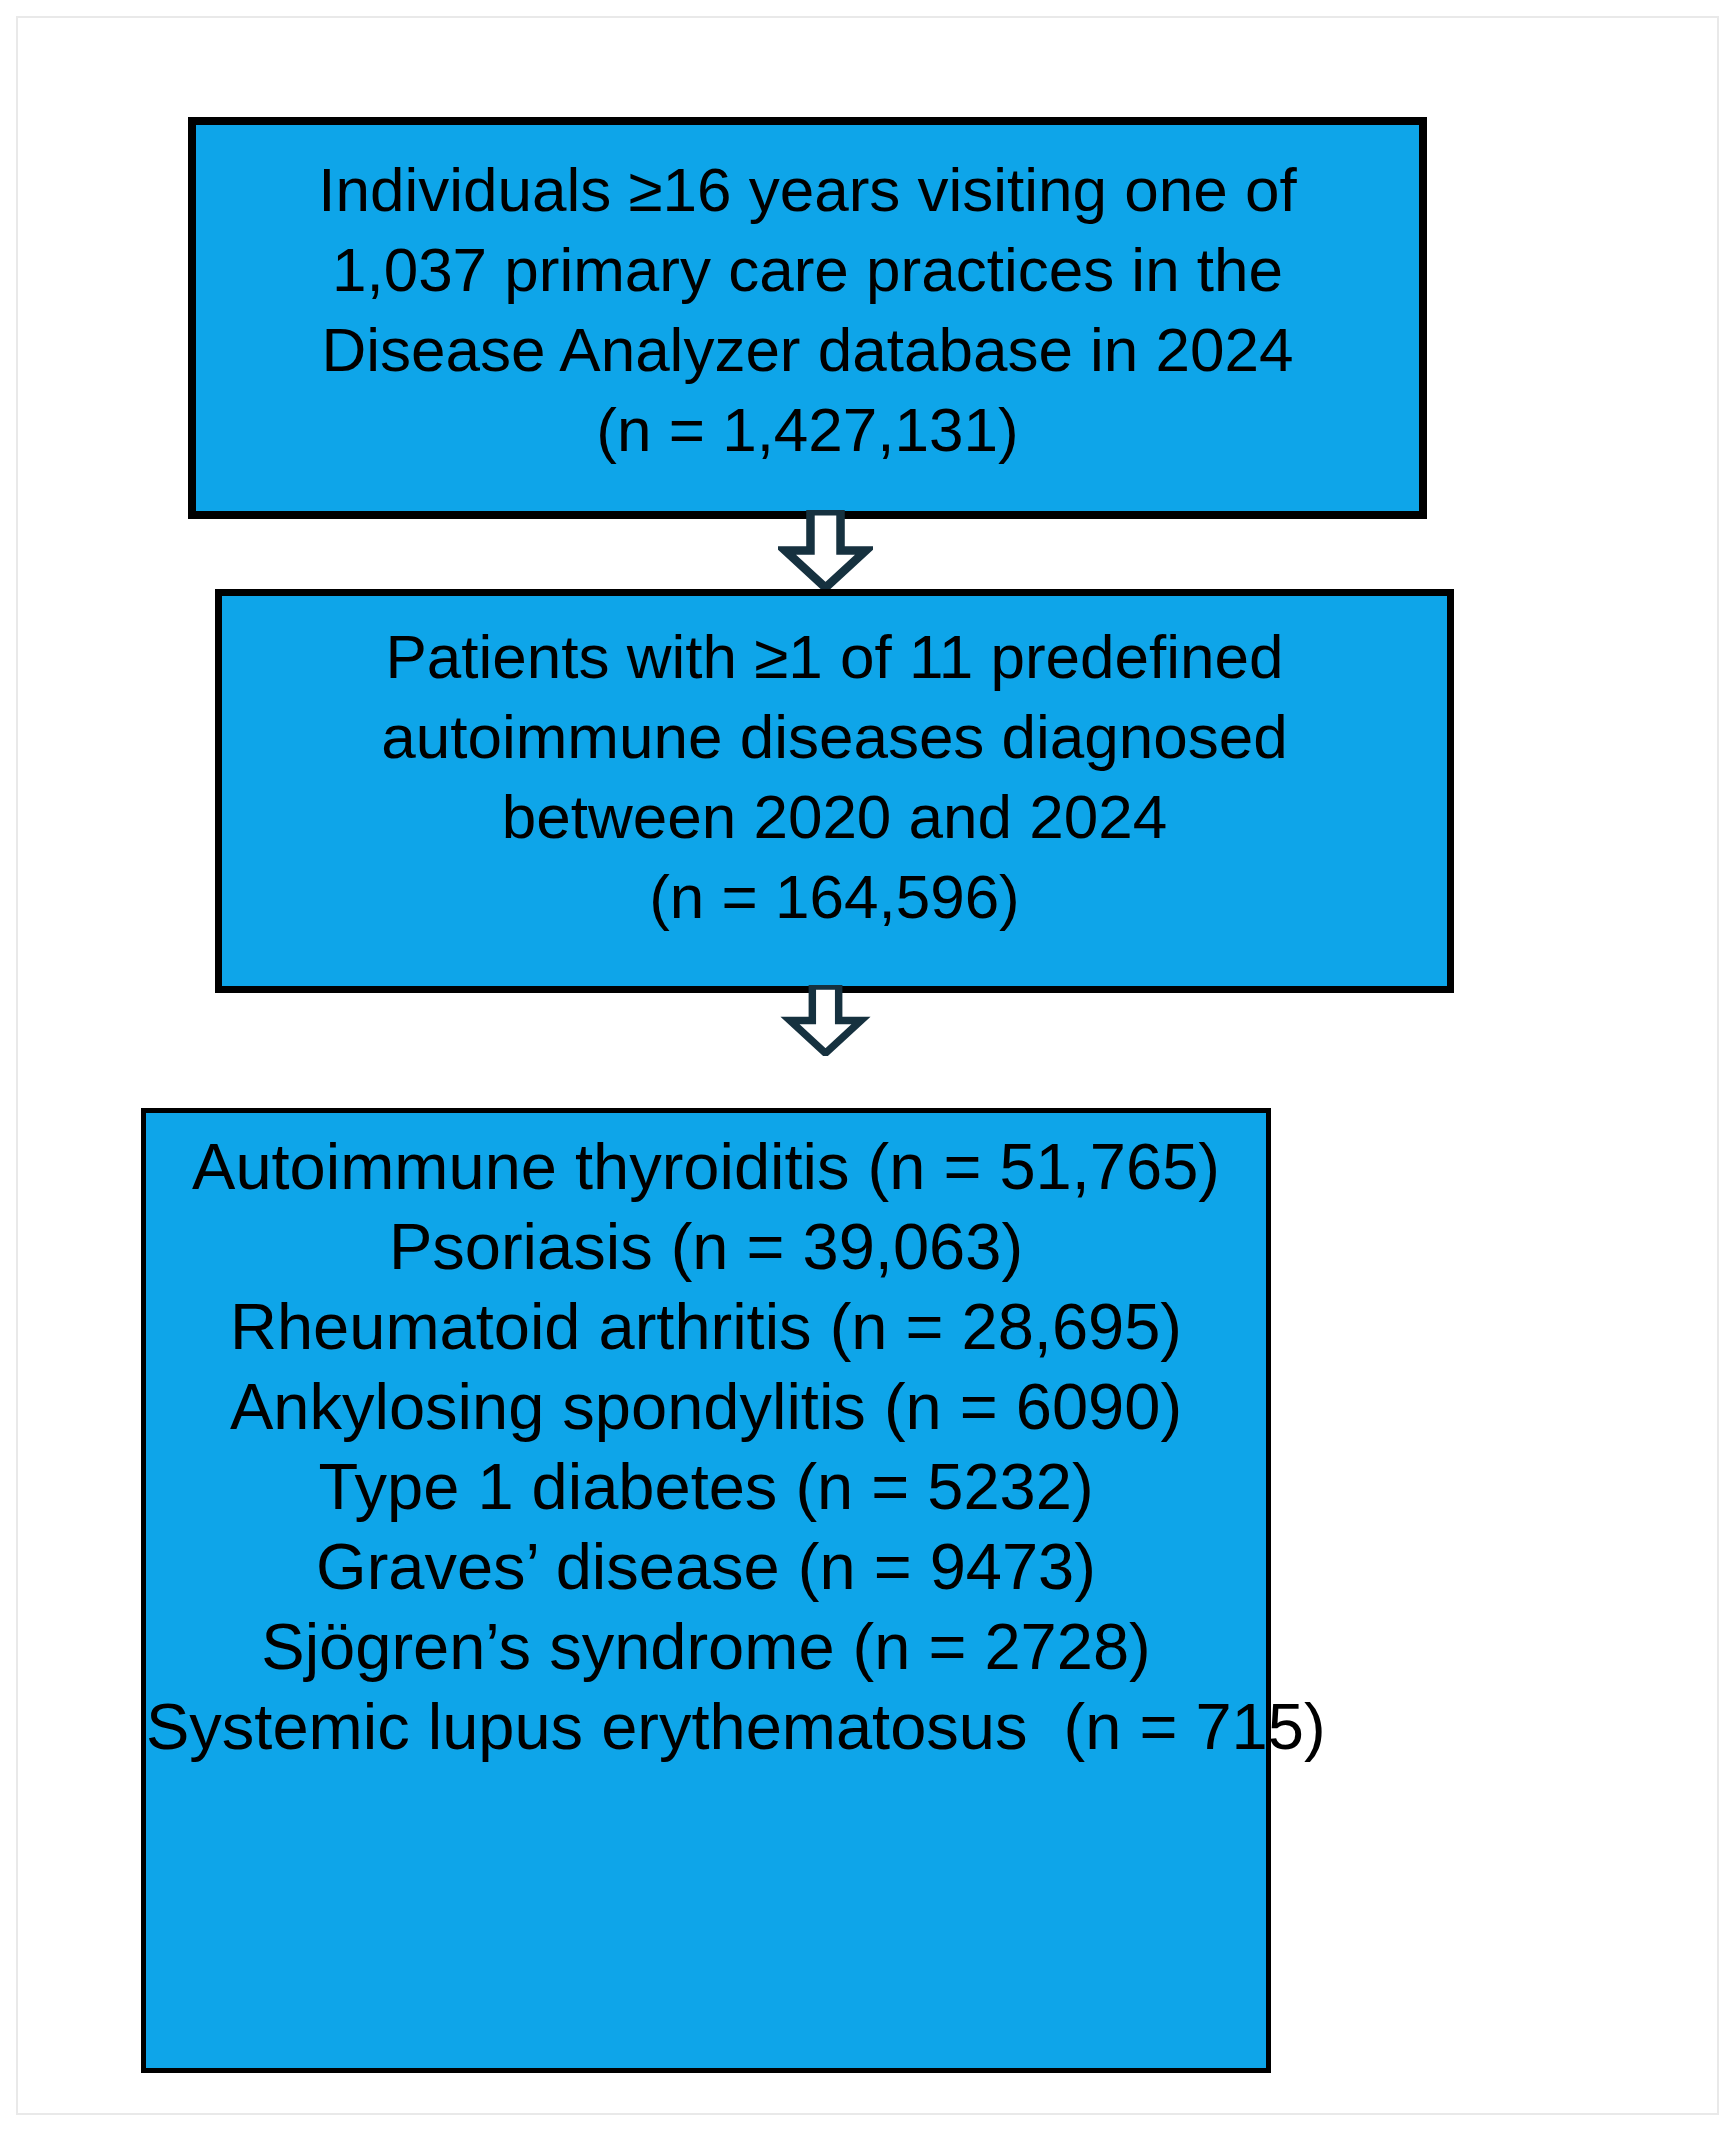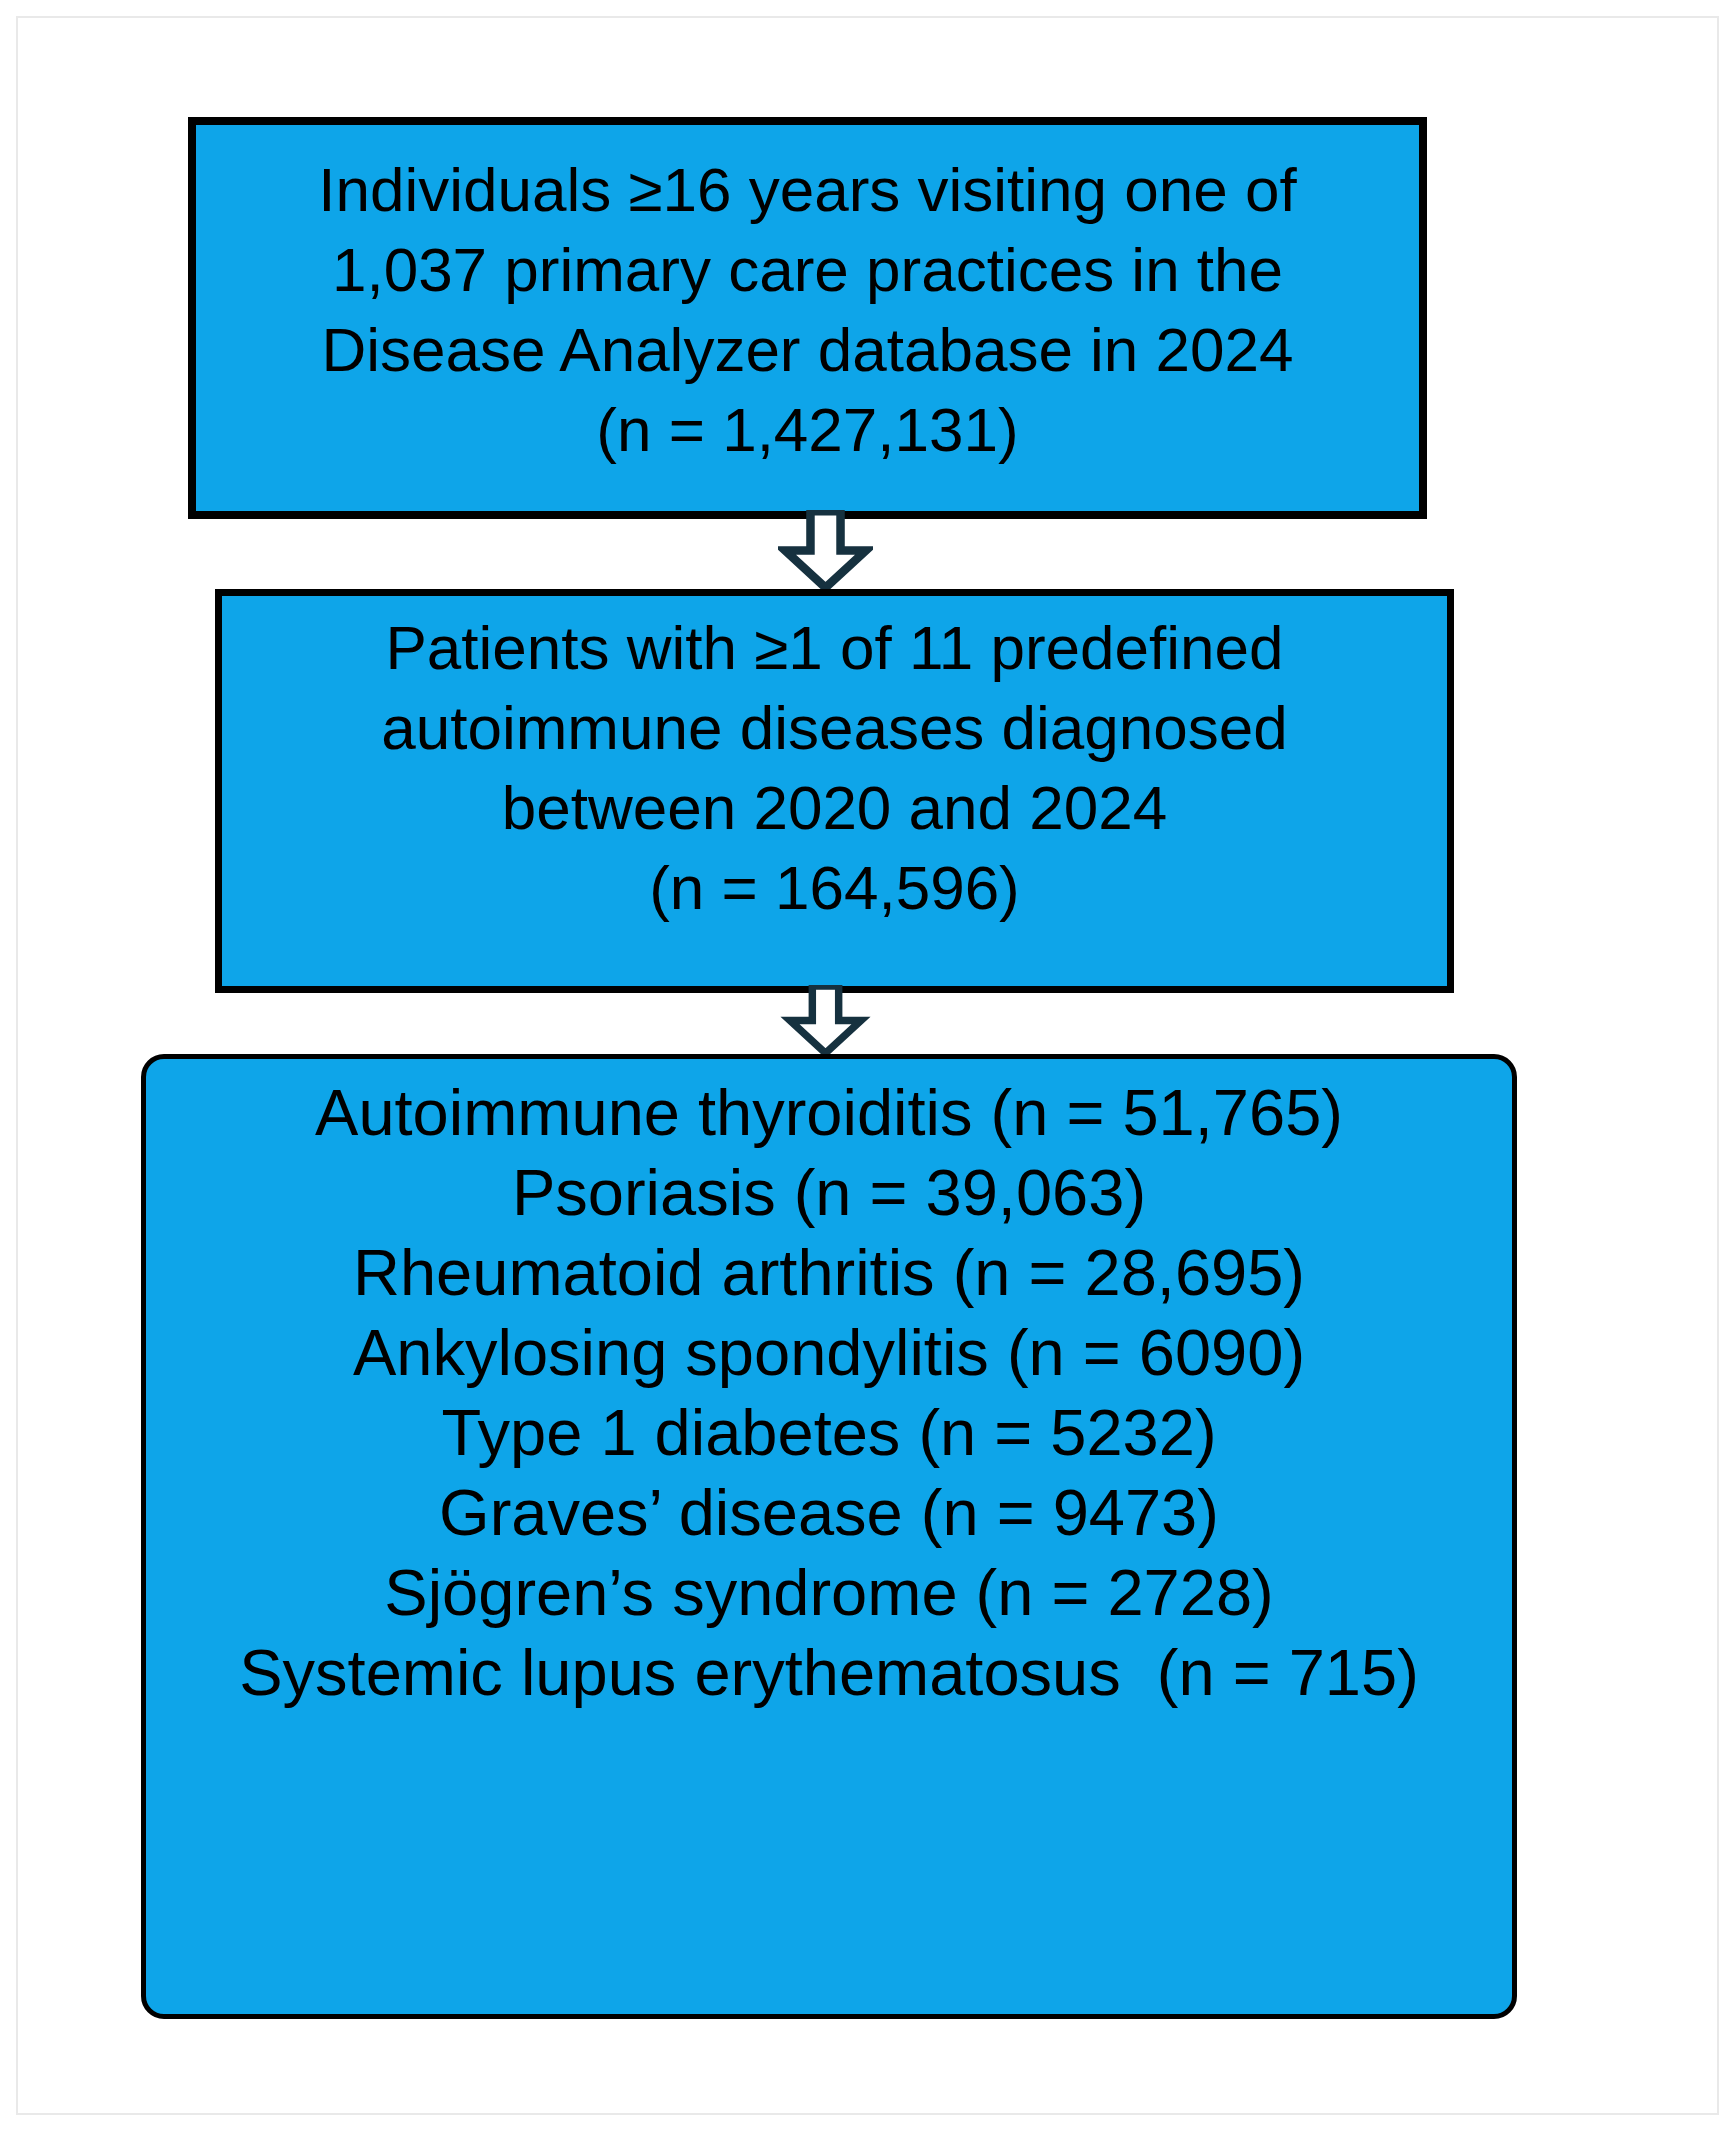--- a/index.html
+++ b/index.html
@@ -28,28 +28,27 @@
   .box-population {
     left: 188px; top: 117px;
     width: 1239px; height: 402px;
     border-width: 8.5px;
     padding-top: 25px;
   }
   .box-cohort {
     left: 215px; top: 589px;
     width: 1239px; height: 404px;
     border-width: 7.9px;
-    padding-top: 12px;
+    padding-top: 21px;
   }
   .box-diseases {
-    left: 141px; top: 1054px;
-    width: 1376px; height: 965px;
+    left: 141px; top: 1108px;
+    width: 1130px; height: 965px;
     border-width: 5.9px;
     padding-top: 14.4px;
-    border-radius: 23px;
   }
   .line {
     white-space: pre;
     line-height: 80px;
     font-size: 62px;
   }
   .box-diseases .line { font-size: 65px; }
   .flow-arrow {
     position: absolute;
     left: 778px;

